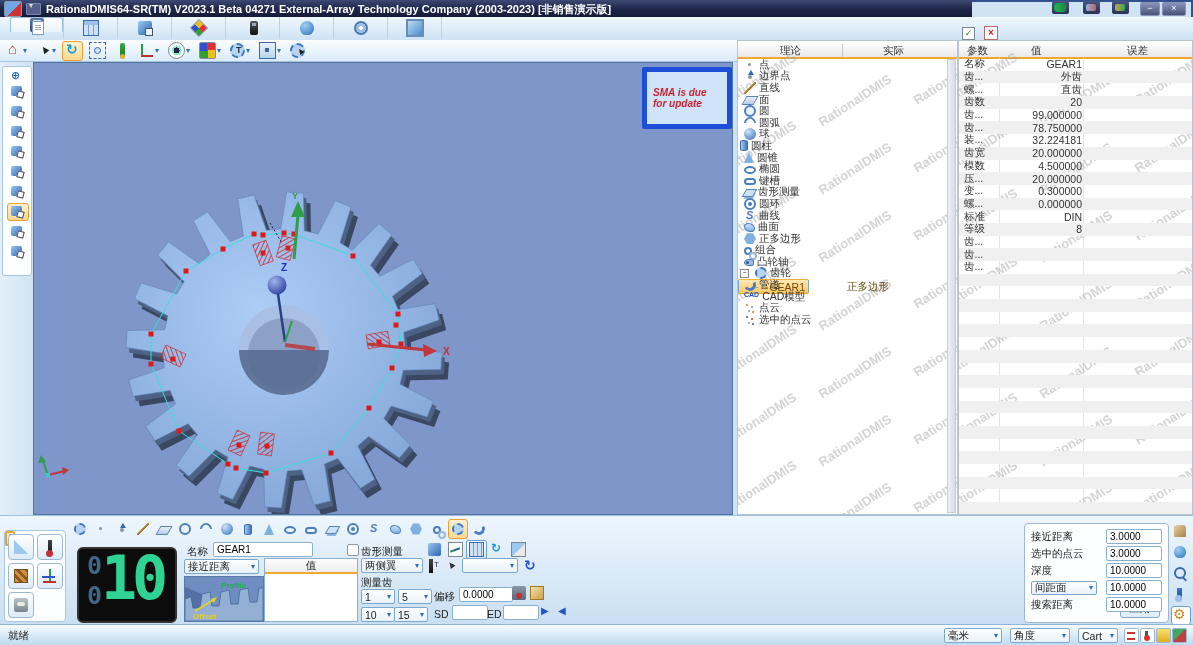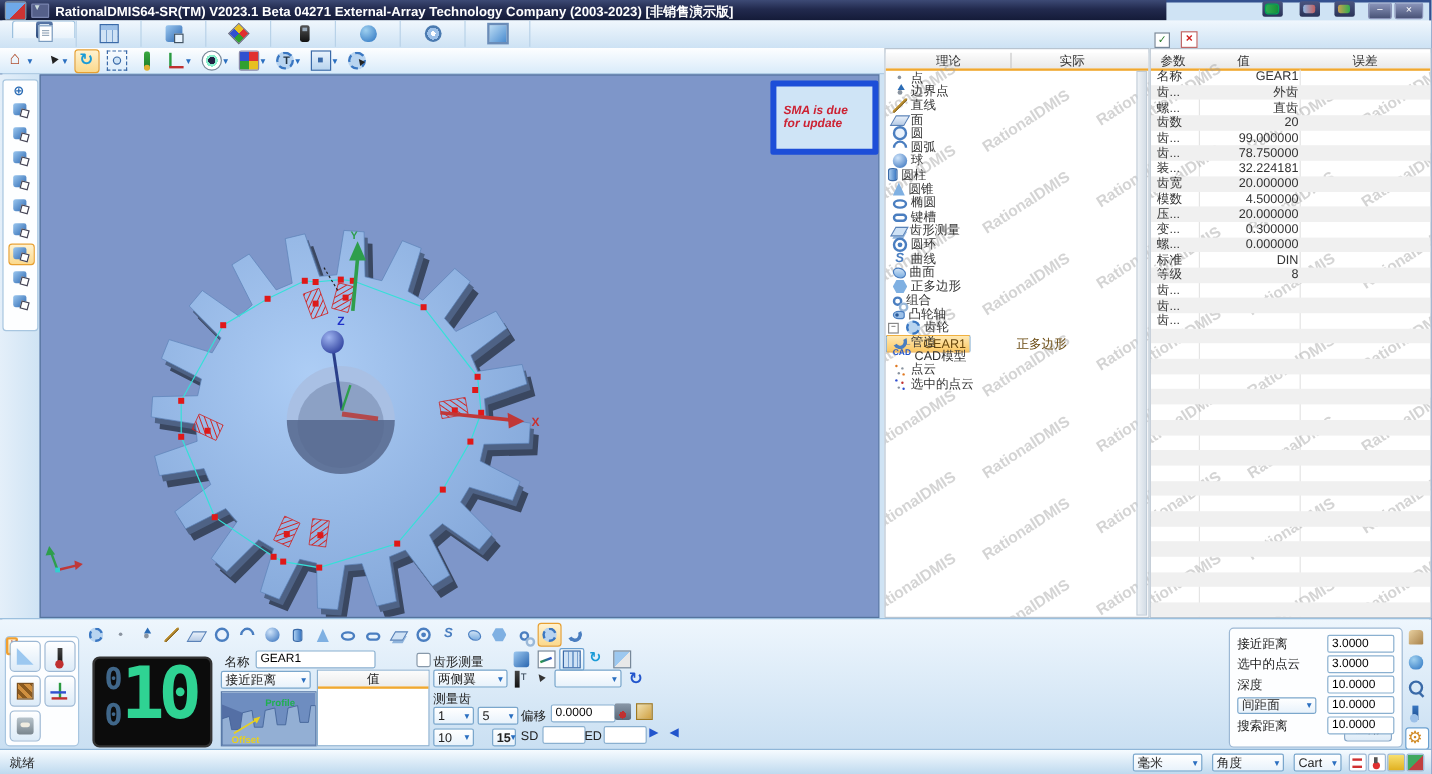--- a/index.html
+++ b/index.html
@@ -939,21 +939,21 @@
           <b class="dd">▾</b>
         </div>
         <div class="sel" style="left: 398px; top: 73px; width: 34px;">
           <span>5</span>
           <b class="dd">▾</b>
         </div>
         <div class="sel" style="left: 361px; top: 91px; width: 34px;">
           <span>10</span>
           <b class="dd">▾</b>
         </div>
-        <div class="sel" style="left: 410px; top: 91px; width: 20px; font-weight: bold;">
+        <div class="sel" style="left: 394px; top: 91px; width: 34px;">
           <span>15</span>
           <b class="dd">▾</b>
         </div>
       </div>
 
     <span class="flabel" style="left:434px;top:74px">偏移</span>
     <input class="fld" style="left: 459px; top: 71px; width: 46px;" value="0.0000">
     <span class="smico touch" style="left:512px;top:70px"></span>
     <span class="smico editpad" style="left:530px;top:70px"></span>
 

